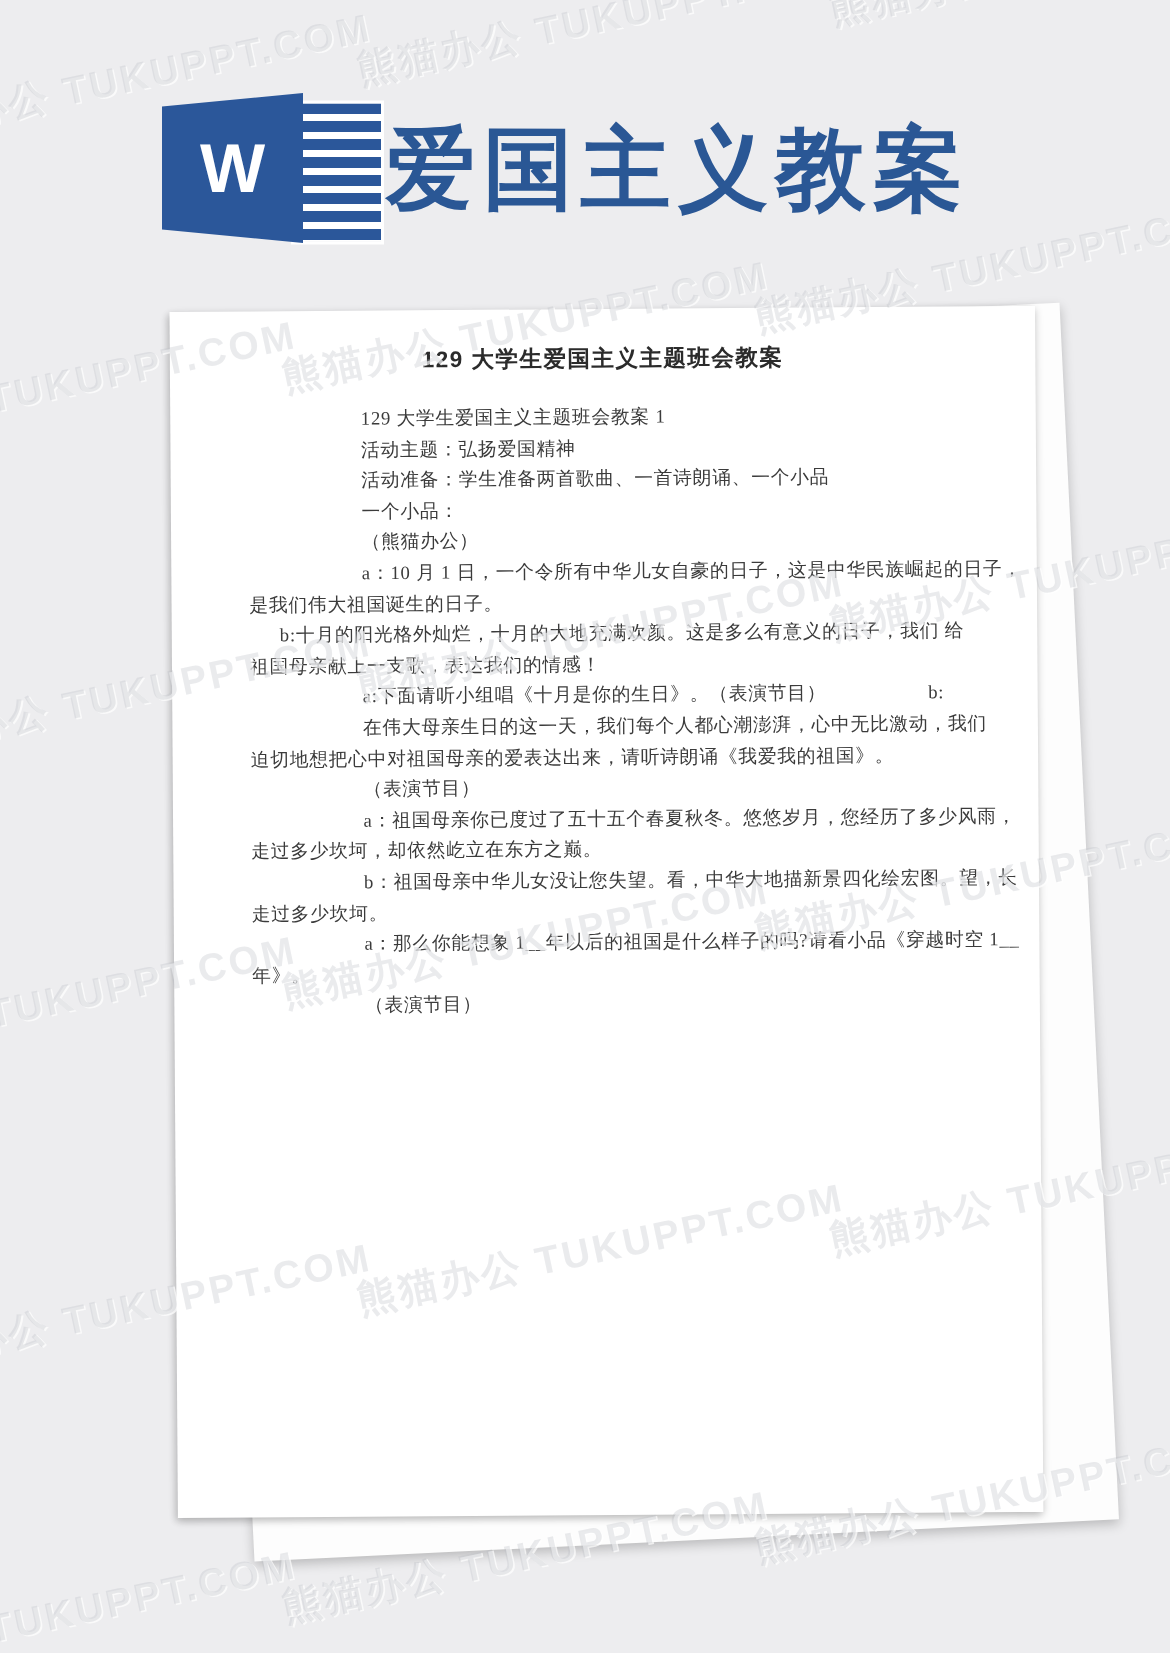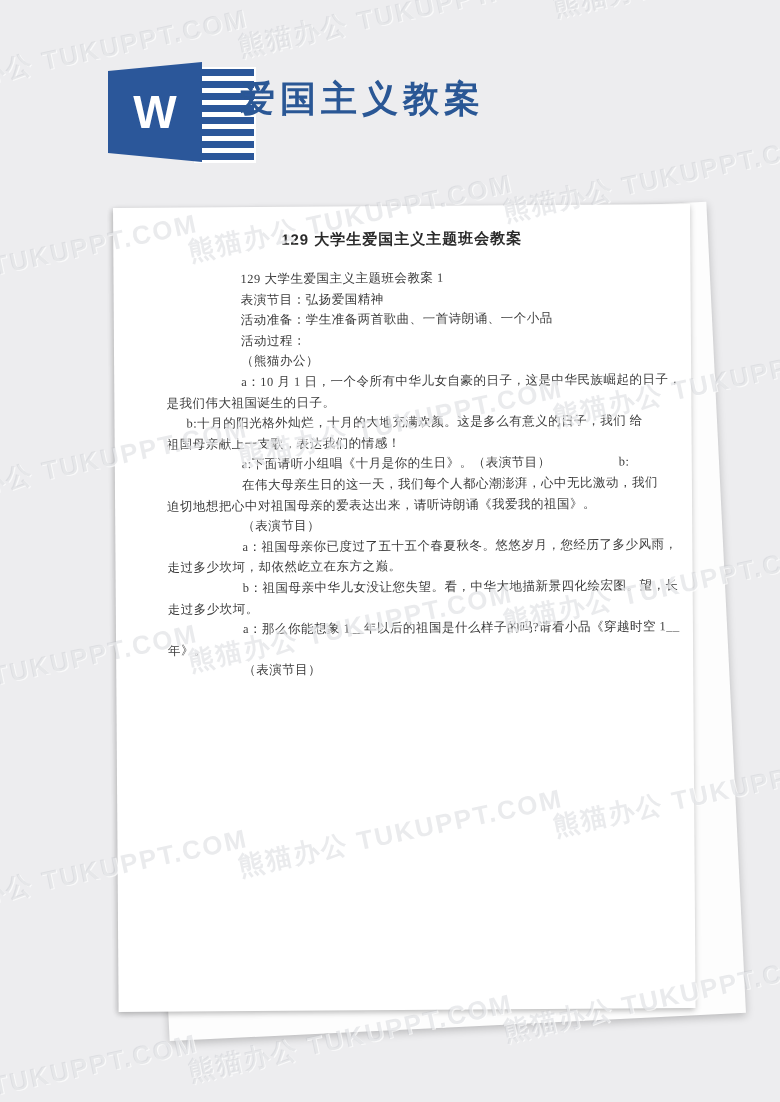--- a/index.html
+++ b/index.html
@@ -19,23 +19,23 @@
     position:absolute;left:0;top:0;width:94px;height:100px;
     background:#2b579a;
     clip-path:polygon(0 9%,100% 0,100% 100%,0 91%);
     display:flex;align-items:center;justify-content:center;
   }
   .icon-cover span{
     color:#fff;font-weight:bold;font-size:46px;line-height:1;
     font-family:"Liberation Sans",sans-serif;
   }
   .header-title{
-    position:absolute;left:239px;top:80px;
+    position:absolute;left:257px;top:80px;
     font-family:"Liberation Serif",serif;
-    font-weight:bold;font-size:36px;line-height:1.1;letter-spacing:5px;
+    font-weight:bold;font-size:60px;line-height:1.1;letter-spacing:5px;
     color:#2a5795;white-space:nowrap;
   }
   
   .page-back{
     position:absolute;left:130px;top:230px;width:577px;height:812px;
     background:#fdfdfd;transform:rotate(-2.8deg);transform-origin:0 0;
     box-shadow:0 3px 8px rgba(0,0,0,0.22);
   }
   .page-main{
     position:absolute;left:113px;top:208px;width:577px;height:804px;
@@ -78,23 +78,23 @@
     <span>W</span>
   </div>
 </div>
 <div class="header-title">爱国主义教案</div>
 
 <div class="page-back"></div>
 <div class="page-main">
   <div class="doc-title">129 大学生爱国主义主题班会教案</div>
   <div class="doc-body">
       <div class="doc-line ind2"><span>129 大学生爱国主义主题班会教案 1</span></div>
-      <div class="doc-line ind2"><span>表演节目：弘扬爱国精神</span></div>
+      <div class="doc-line ind2"><span>活动主题：弘扬爱国精神</span></div>
       <div class="doc-line ind2"><span>活动准备：学生准备两首歌曲、一首诗朗诵、一个小品</span></div>
-      <div class="doc-line ind2"><span>活动过程：</span></div>
+      <div class="doc-line ind2"><span>一个小品：</span></div>
       <div class="doc-line ind2"><span>（熊猫办公）</span></div>
       <div class="doc-line ind2"><span>a：10 月 1 日，一个令所有中华儿女自豪的日子，这是中华民族崛起的日子，</span></div>
       <div class="doc-line ind0"><span>是我们伟大祖国诞生的日子。</span></div>
       <div class="doc-line ind1"><span>b:十月的阳光格外灿烂，十月的大地充满欢颜。这是多么有意义的日子，我们 给</span></div>
       <div class="doc-line ind0"><span>祖国母亲献上一支歌，表达我们的情感！</span></div>
       <div class="doc-line ind2"><span>a:下面请听小组唱《十月是你的生日》。（表演节目）</span><span class="right-frag">b:</span></div>
       <div class="doc-line ind2"><span>在伟大母亲生日的这一天，我们每个人都心潮澎湃，心中无比激动，我们</span></div>
       <div class="doc-line ind0"><span>迫切地想把心中对祖国母亲的爱表达出来，请听诗朗诵《我爱我的祖国》。</span></div>
       <div class="doc-line ind2"><span>（表演节目）</span></div>
       <div class="doc-line ind2"><span>a：祖国母亲你已度过了五十五个春夏秋冬。悠悠岁月，您经历了多少风雨，</span></div>

